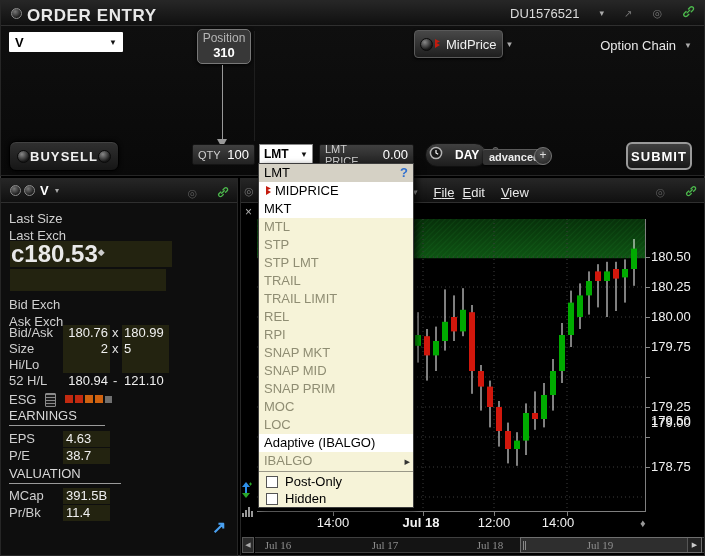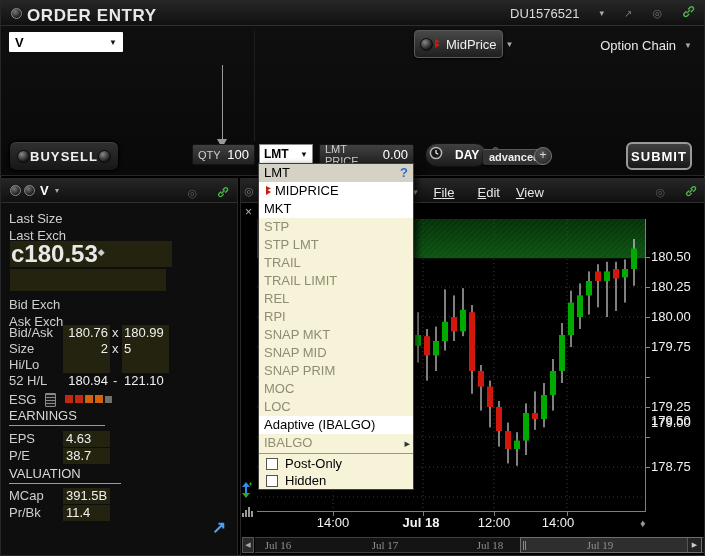--- a/index.html
+++ b/index.html
@@ -122,20 +122,24 @@
               <path d="M6.3 9.7l3.4-3.4M5 8 2.9 10.1a2.4 2.4 0 0 0 3.4 3.4L8.4 11.4 M8 5l2.1-2.1a2.4 2.4 0 0 1 3.4 3.4L11.4 8.4" stroke="#4cb84c" stroke-width="1.7" fill="none" stroke-linecap="round"></path>
             </svg></span>
       </span>
     </div>
 
     <div class="symbox">
       <span class="sym">V</span>
       <span class="c">▼</span>
     </div>
 
+    <div class="poscall">
+      <div class="pl">Position</div>
+      <div class="pv">310</div>
+    </div>
     <div class="posline"></div>
     <div class="poshead"></div>
     <div class="colline"></div>
 
     <div class="midbtn">
       <span class="radio"></span>
       <span class="algo"><svg width="8" height="11" viewBox="0 0 8 11">
             <path d="M2 10 L2 1 L7 3.5 L3.5 5 L7 7 Z" fill="#c41b0e"></path>
           </svg></span>
       <span class="t">MidPrice</span>
@@ -268,21 +272,21 @@
     </div>
 
     <span class="expand">↗</span>
   </section>
 
   <section class="panel p-chart">
     <div class="phead">
       <span class="gear strip-g">◎</span>
       <div class="menubar">
         <span class="car">▾</span>
-        <span id="chart-menu-items"><span class="menu-item" style="margin-right: 23px; text-decoration: underline;">File</span><span class="menu-item" style="margin-right: 16px;">Edit</span><span class="menu-item" style="margin-right: 16px;">View</span></span>
+        <span id="chart-menu-items"><span class="menu-item" style="margin-right: 8px; text-decoration: underline;">File</span><span class="menu-item" style="margin-right: 16px;">Edit</span><span class="menu-item" style="margin-right: 16px;">View</span></span>
       </div>
       <span class="hicons" style="right:7px;top:4px;">
         <span class="gear" style="color:#5f5f5f;">◎</span>
         <span><svg width="12" height="12" viewBox="0 0 16 16">
               <path d="M6.3 9.7l3.4-3.4M5 8 2.9 10.1a2.4 2.4 0 0 0 3.4 3.4L8.4 11.4 M8 5l2.1-2.1a2.4 2.4 0 0 1 3.4 3.4L11.4 8.4" stroke="#4cb84c" stroke-width="1.7" fill="none" stroke-linecap="round"></path>
             </svg></span>
       </span>
     </div>
     <span class="strip-x">×</span>
     <span style="position:absolute;left:1px;top:303px;"><svg width="10" height="16" viewBox="0 0 10 16">
@@ -430,20 +434,21 @@
         </div>
     </div>
   </section>
 
   <div id="order-type-menu">
       <div class="ot-row selected"><span>LMT</span><span class="ot-help">?</span></div>
       <div class="ot-row enabled"><span class="algo"><svg width="8" height="11" viewBox="0 0 8 11">
             <path d="M2 10 L2 1 L7 3.5 L3.5 5 L7 7 Z" fill="#c41b0e"></path>
           </svg></span><span>MIDPRICE</span></div>
       <div class="ot-row enabled"><span>MKT</span></div>
+      <div class="ot-row disabled"><span>MTL</span></div>
       <div class="ot-row disabled"><span>STP</span></div>
       <div class="ot-row disabled"><span>STP LMT</span></div>
       <div class="ot-row disabled"><span>TRAIL</span></div>
       <div class="ot-row disabled"><span>TRAIL LIMIT</span></div>
       <div class="ot-row disabled"><span>REL</span></div>
       <div class="ot-row disabled"><span>RPI</span></div>
       <div class="ot-row disabled"><span>SNAP MKT</span></div>
       <div class="ot-row disabled"><span>SNAP MID</span></div>
       <div class="ot-row disabled"><span>SNAP PRIM</span></div>
       <div class="ot-row disabled"><span>MOC</span></div>

